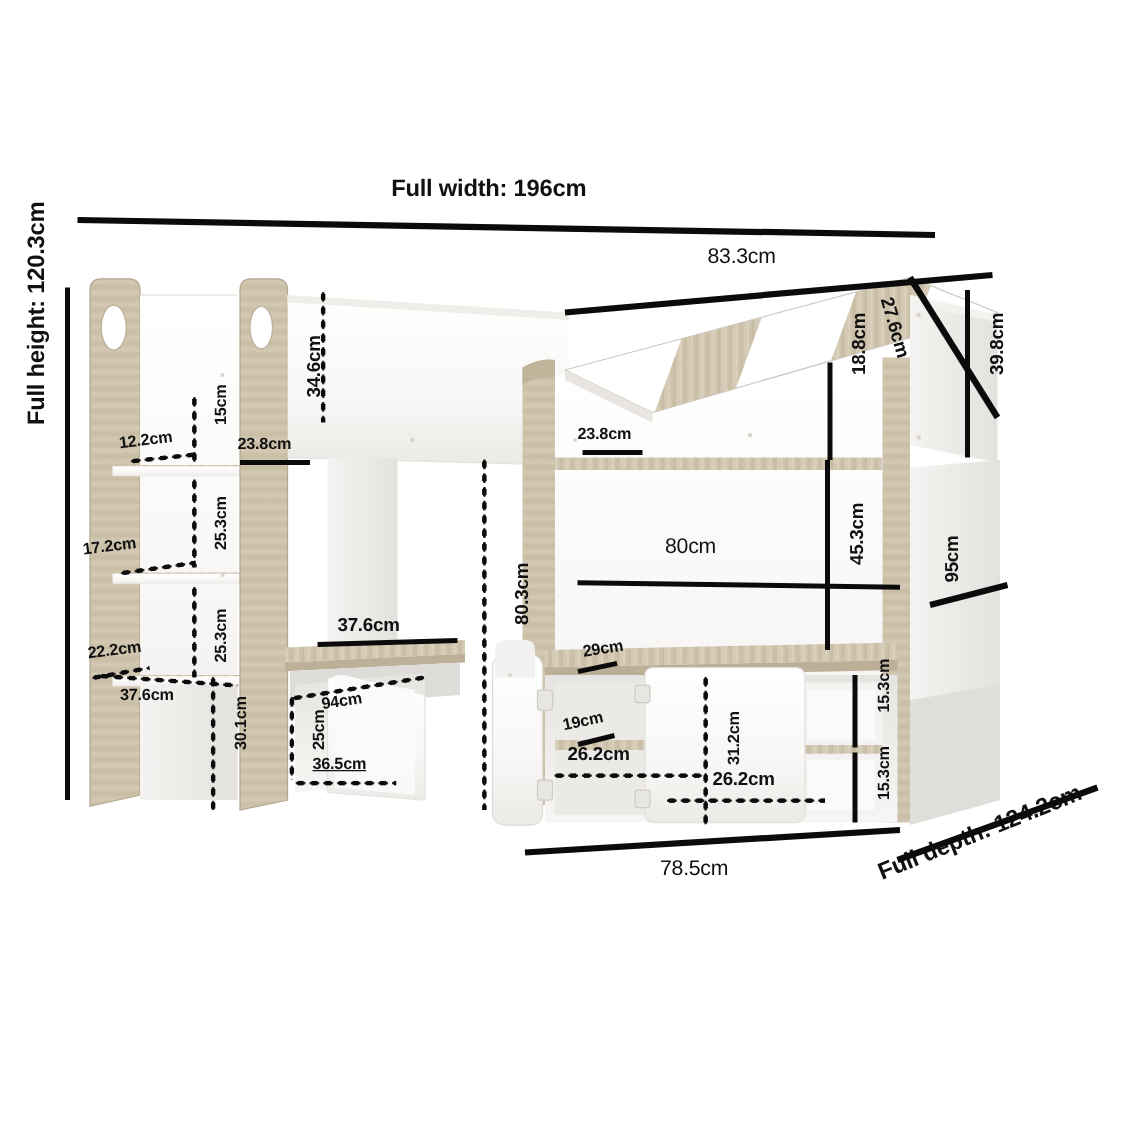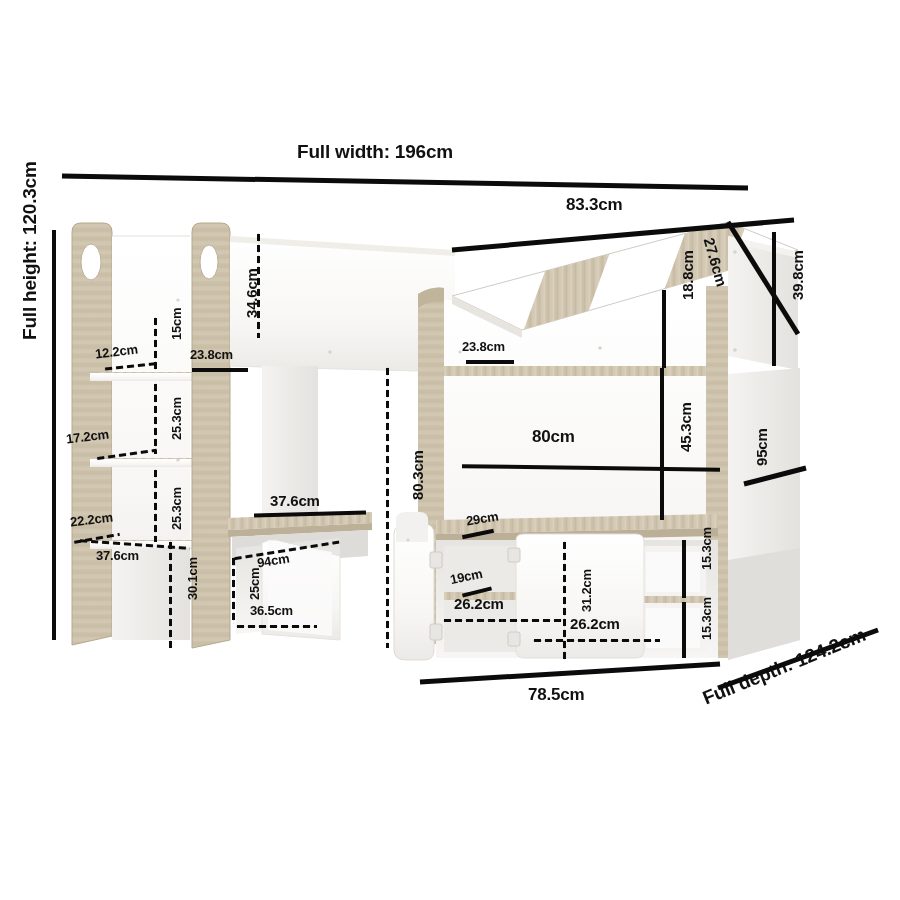--- a/index.html
+++ b/index.html
@@ -6,21 +6,21 @@
   body{width:900px;height:900px;overflow:hidden;
        font-family:"Liberation Sans",sans-serif;color:#111;}
   #stage{position:relative;width:900px;height:900px;background:#fff;}
 
   
   .abs{position:absolute;}
   .lbl{position:absolute;font-weight:600;color:#111;white-space:nowrap;
        letter-spacing:-0.2px;line-height:1;}
   .lbl.sm{font-size:13px;}
   .lbl.md{font-size:15px;}
-  .lbl.lg{font-size:17px;font-weight:700;}
+  .lbl.lg{font-size:17px;font-weight:400;}
   .lbl.xl{font-size:19px;font-weight:700;}
 
   
   .rule{position:absolute;background:#0b0b0b;}
   .rule.h{height:4px;}
   .rule.v{width:4px;}
 
   
   .dot-h{position:absolute;height:5px;
     background-image:radial-gradient(#0b0b0b 48%,transparent 52%);
@@ -174,21 +174,21 @@
         <circle cx="178" cy="460" r="1.6"></circle>
       <circle cx="330" cy="352" r="1.8"></circle>
         <circle cx="600" cy="348" r="1.8"></circle>
       <circle cx="735" cy="252" r="1.8"></circle>
         <circle cx="735" cy="350" r="1.8"></circle>
       <circle cx="460" cy="352" r="1.6"></circle>
         <circle cx="408" cy="540" r="1.6"></circle>
     </g>
   </svg>
 
-  <div class="lbl xl" style="left:297px;top:142px;">Full width: 196cm</div>
+  <div class="lbl xl" style="left:313px;top:142px;">Full width: 196cm</div>
   <svg class="abs" style="left:60px;top:170px;" width="700" height="22">
     <path d="M2 6 L688 18" stroke="#0b0b0b" stroke-width="5" stroke-linecap="butt"></path>
   </svg>
 
   <div class="lbl xl" style="left:20px;top:340px;transform:rotate(-90deg);transform-origin:0 0;">Full height: 120.3cm</div>
   <div class="rule v" style="left:52px;top:230px;height:410px;"></div>
 
   <div class="lbl xl" style="left:700px;top:690px;transform:rotate(-22deg);transform-origin:0 0;">Full depth: 124.2cm</div>
   <svg class="abs" style="left:716px;top:626px;" width="170" height="70">
     <path d="M2 62 L162 4" stroke="#0b0b0b" stroke-width="5"></path>
@@ -226,21 +226,21 @@
 
   <div class="lbl md" style="left:270px;top:493px;">37.6cm</div>
   <div class="rule h" style="left:254px;top:512px;width:112px;transform:rotate(-1.6deg);"></div>
 
   <div class="lbl sm" style="left:257px;top:554px;transform:rotate(-9deg);">94cm</div>
   <div class="dot-h" style="left:232px;top:548px;width:108px;transform:rotate(-9deg);"></div>
 
   <div class="lbl sm" style="left:248px;top:600px;transform:rotate(-90deg);transform-origin:0 0;">25cm</div>
   <div class="dot-v" style="left:231px;top:556px;height:68px;"></div>
 
-  <div class="lbl sm" style="left:250px;top:604px;">36.5cm</div>
+  <div class="lbl sm" style="left:250px;top:604px;text-decoration:underline;">36.5cm</div>
   <div class="dot-h" style="left:235px;top:624px;width:82px;"></div>
 
   <div class="lbl md" style="left:410px;top:500px;transform:rotate(-90deg);transform-origin:0 0;">80.3cm</div>
   <div class="dot-v" style="left:385px;top:366px;height:282px;"></div>
 
   <div class="lbl lg" style="left:566px;top:196px;">83.3cm</div>
   <svg class="abs" style="left:450px;top:216px;" width="352" height="40">
     <path d="M2 34 L344 4" stroke="#0b0b0b" stroke-width="5"></path>
   </svg>
 

